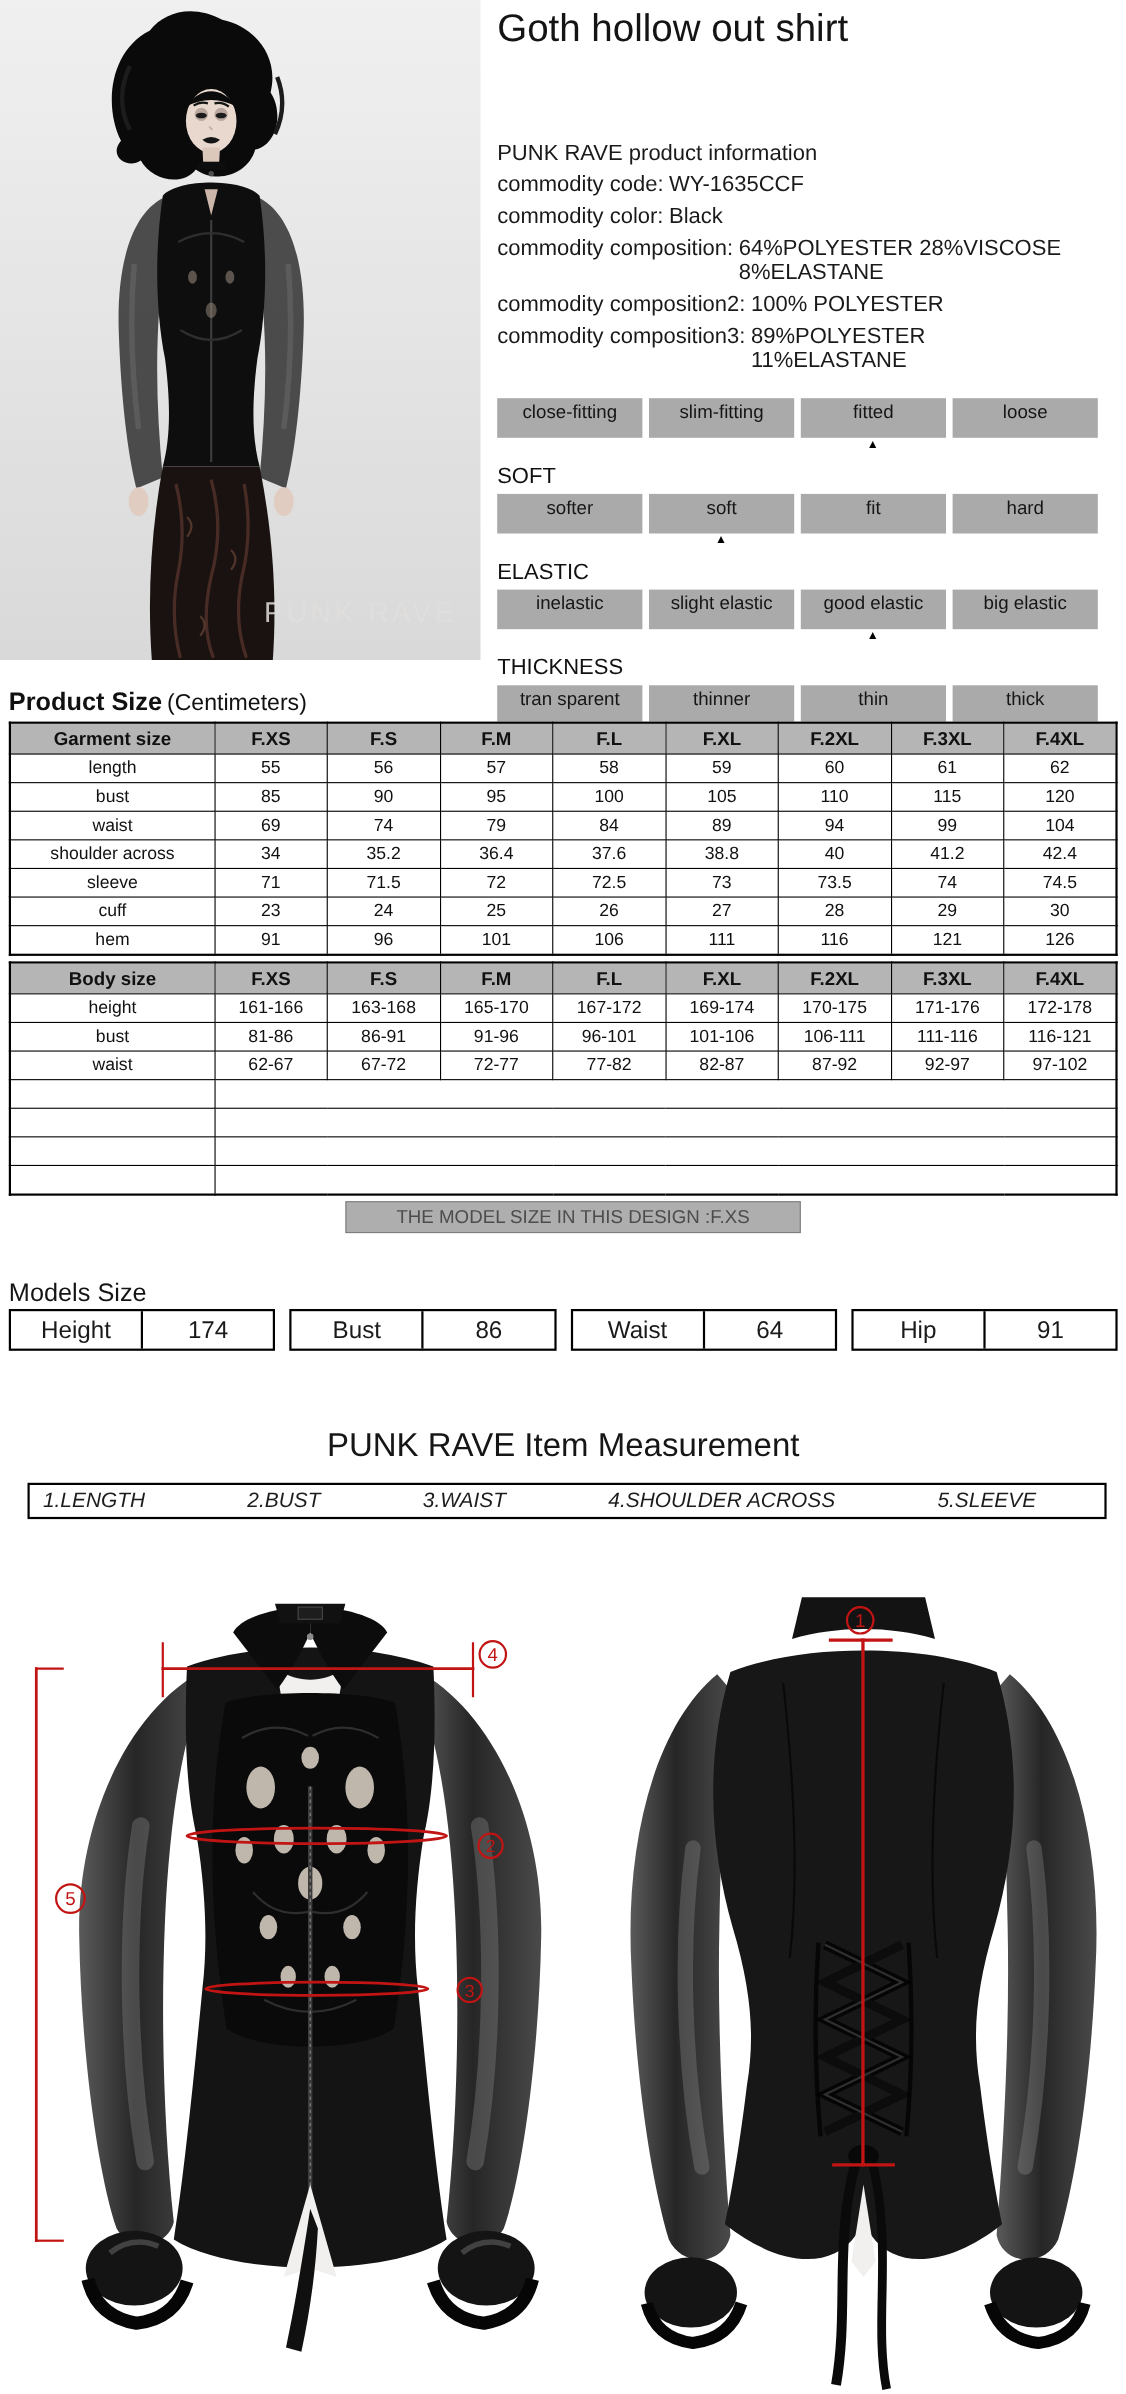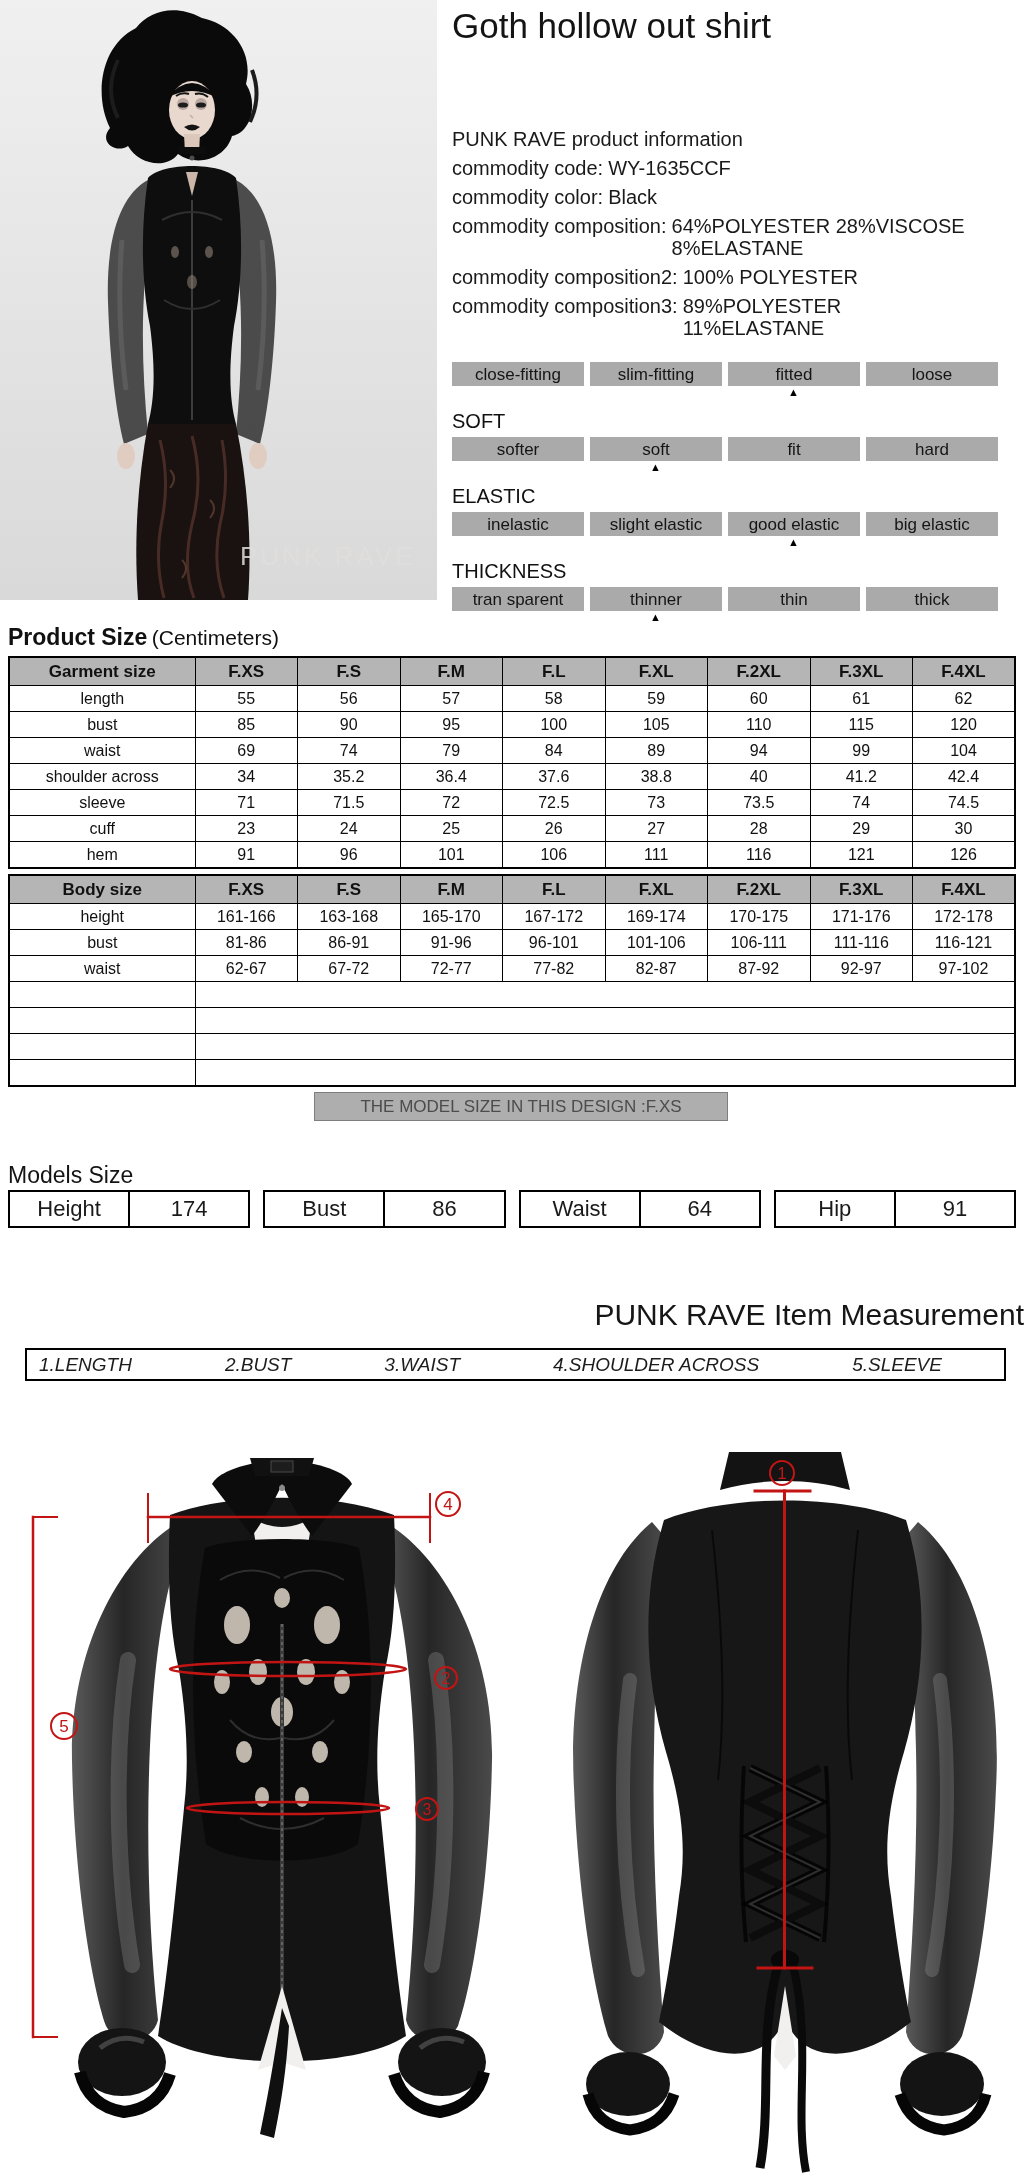--- a/index.html
+++ b/index.html
@@ -17,21 +17,21 @@
   #info-heading{margin-bottom:7px;}
   .irow{margin-bottom:7px;display:flex;}
   .ilabel{white-space:nowrap;margin-right:5px;}
   .ival span{display:block;}
 
   
   #scales{left:452px;top:362px;width:560px;}
   .scale-group{position:relative;}
   .scale-label{font-size:20px;color:#111;margin:9px 0 4px;}
   .scale-row{display:flex;}
-  .scale-cell{width:132px;margin-right:6px;height:24px;line-height:26px;text-align:center;
+  .scale-cell{width:132px;margin-right:6px;height:36px;line-height:26px;text-align:center;
               font-size:17px;color:#151515;background:var(--scale-cell-gray,#ababab);}
   .scale-arrow{position:relative;height:15px;font-size:11px;line-height:13px;color:#000;}
 
   
   #size-heading{left:8px;top:624px;}
   #size-heading .hb{font-weight:bold;font-size:23px;}
   #size-heading .hn{font-size:21px;}
   table.sz{border-collapse:collapse;table-layout:fixed;width:1008px;font-size:16px;
            text-align:center;border:2px solid #000;background:#fff;}
   table.sz th,table.sz td{border:1px solid #000;padding:0;font-weight:normal;overflow:hidden;}
@@ -44,21 +44,21 @@
               border:1px solid #7e7e7e;}
 
   
   #models-heading{left:8px;top:1162px;font-size:23px;color:#141414;}
   #model-boxes{left:8px;top:1190px;width:1008px;height:38px;display:flex;gap:13px;}
   .mbox{flex:1;border:2px solid #000;display:flex;background:#fff;}
   .mcell{flex:1;text-align:center;font-size:22px;line-height:34px;color:#1a1a1a;}
   .mlabel{border-right:2px solid #000;}
 
   
-  #meas-title{left:0;top:1298px;width:1024px;text-align:right;font-size:30px;color:#161616;}
+  #meas-title{left:0;top:1298px;width:1024px;text-align:center;font-size:30px;color:#161616;}
   #legend-box{left:25px;top:1348px;width:981px;height:33px;border:2px solid #000;
               display:flex;align-items:center;justify-content:space-between;
               padding:0 62px 0 12px;box-sizing:border-box;font-size:19px;color:#1c1c1c;font-style:italic;}
   #diagram{left:0;top:1420px;width:1024px;height:756px;display:flex;}
 
   .red-stroke{stroke:var(--accent-red,#c11);fill:none;}
   .red-fill{fill:var(--accent-red,#c11);}
 </style>
 </head>
 <body>

